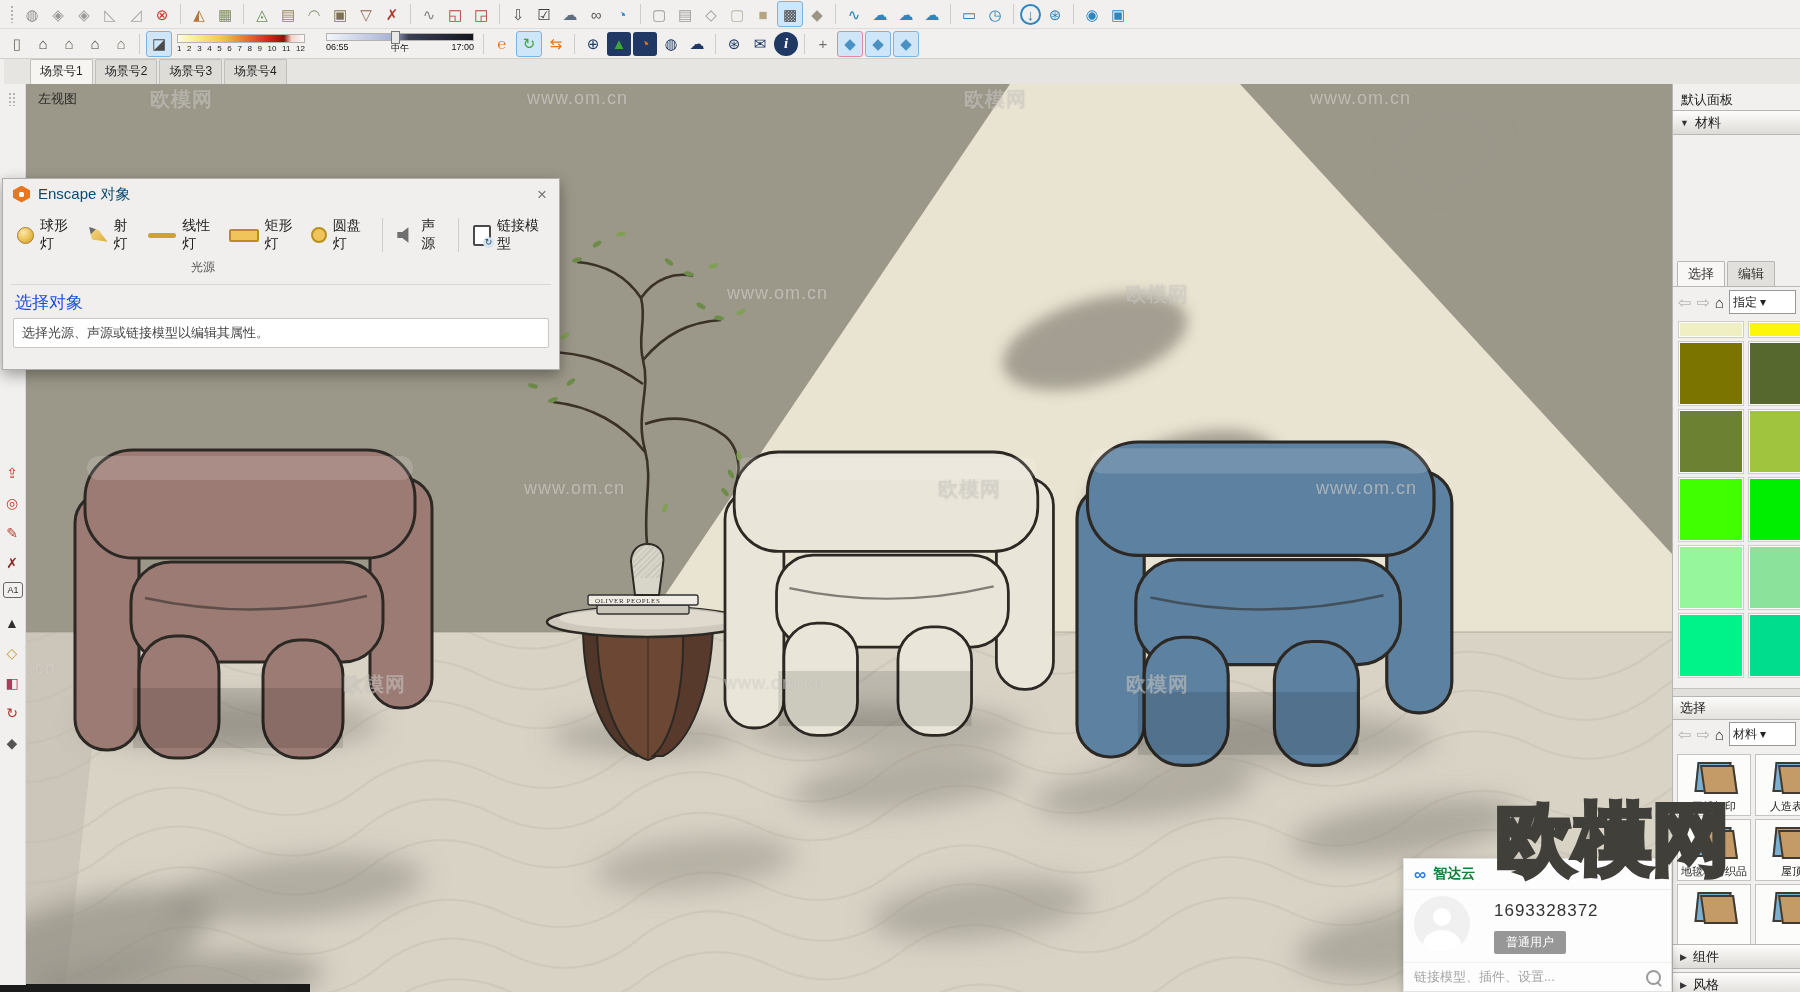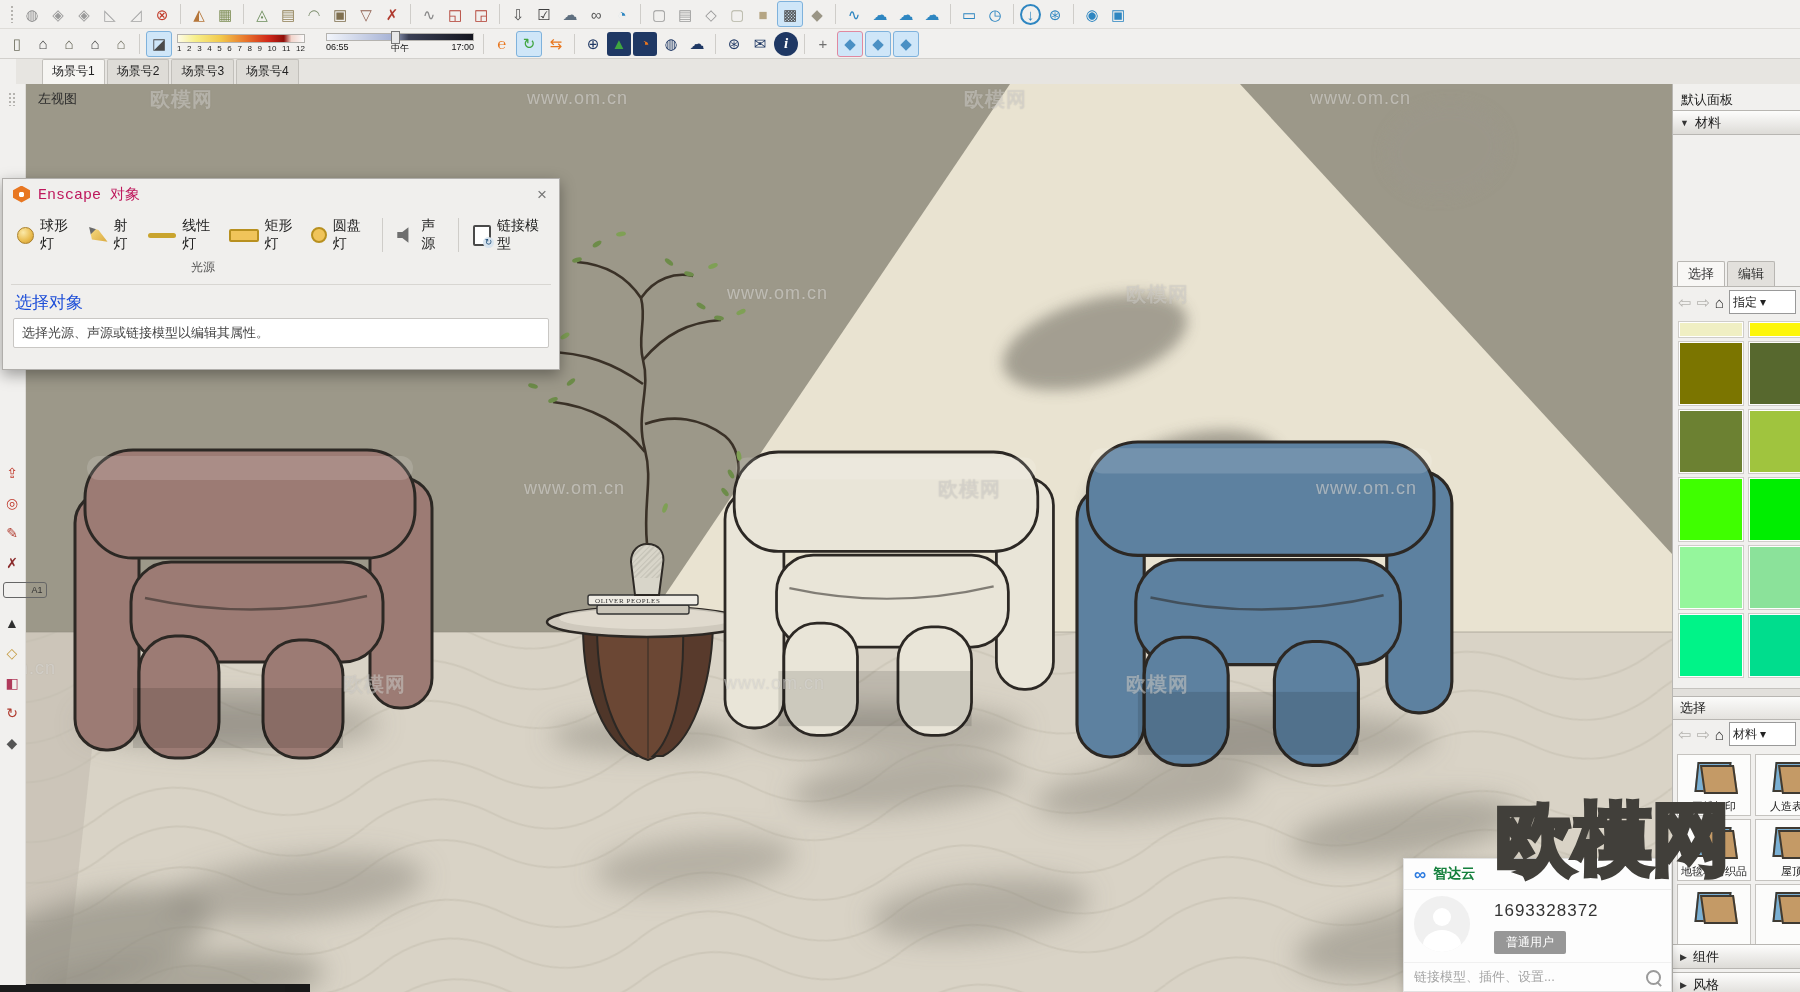--- a/index.html
+++ b/index.html
@@ -24,21 +24,21 @@
   .months{width:128px;}
   .mbar{height:7px;border:1px solid #b5b3af;
         background:linear-gradient(90deg,#fdfbe8,#f7ef8a 14%,#f2c94c 34%,#e8742c 54%,#d0281a 72%,#8f0f0a 84%,#f2d5cc 90%,#fafafa);}
   .mnums{display:flex;justify-content:space-between;font-size:8px;color:#222;margin-top:1px;}
   .timewrap{width:148px;margin-left:15px;}
   .ttrack{position:relative;height:6px;border:1px solid #b5b3af;
           background:linear-gradient(90deg,#f2f5fb,#a8b4d6 44%,#3a3f55 56%,#14161f);}
   .thandle{position:absolute;left:44%;top:-3px;width:7px;height:11px;background:#e8e8e8;border:1px solid #777;}
   .tlabels{display:flex;justify-content:space-between;font-size:9px;color:#111;margin-top:1px;}
   
-  #tabbar{position:absolute;top:59px;left:16px;right:0;height:25px;background:#e7e5e1;
+  #tabbar{position:absolute;top:59px;left:4px;right:0;height:25px;background:#e7e5e1;
           border-bottom:1px solid #c9c7c3;display:flex;align-items:flex-end;padding-left:26px;}
   .tab{font-size:12px;color:#222;background:#dedcd7;border:1px solid #c2c0bb;border-bottom:none;
        padding:3px 9px 4px;margin-right:2px;border-radius:2px 2px 0 0;}
   .tab.active{background:#f6f5f2;}
   
   #viewport{position:absolute;left:25px;top:84px;width:1602px;height:908px;background:#9c9889;}
   #viewlabel{position:absolute;left:38px;top:90px;font-size:13px;color:#2d2d2d;z-index:20;}
   .wm{position:absolute;z-index:15;color:rgba(255,255,255,0.42);font-size:18px;letter-spacing:1px;
       text-shadow:0 0 1px rgba(120,116,106,0.4);white-space:nowrap;pointer-events:none;}
   .wm.cnword{font-size:20px;font-weight:bold;color:rgba(255,255,255,0.34);}
@@ -50,21 +50,21 @@
   #lstrip{position:absolute;left:0;top:84px;width:25px;bottom:0;background:#f1f0ee;border-right:1px solid #dedcd8;z-index:30;}
   #lstrip .grip{position:absolute;left:8px;top:8px;width:8px;height:14px;
         background-image:radial-gradient(#b5b3af 1px,transparent 1.1px);background-size:4px 4px;}
   .licon{position:absolute;left:1px;width:22px;height:22px;display:flex;align-items:center;justify-content:center;
          font-size:14px;border-radius:3px;}
   .licon.box{font-size:9px;border:1px solid #666;color:#333;width:18px;height:14px;left:3px;}
   
   #dialog{position:absolute;left:2px;top:178px;width:556px;height:190px;background:#f0efed;
           border:1px solid #b0aeab;box-shadow:0 5px 14px rgba(0,0,0,0.35);z-index:50;}
   #dlg-title{height:30px;display:flex;align-items:center;padding:0 10px;gap:8px;}
-  #dlg-title .txt{font-size:15px;color:#be185d;font-family:Liberation Mono, monospace;}
+  #dlg-title .txt{font-size:15px;color:#0c4a6e;}
   #dlg-close{position:absolute;right:12px;top:6px;font-size:17px;color:#777;cursor:default;}
   .enlogo{width:17px;height:17px;flex:0 0 auto;
           background:radial-gradient(circle at 50% 50%,#fff 0 23%,#e87722 24%);
           clip-path:polygon(50% 0,100% 28%,100% 72%,50% 100%,0 72%,0 28%);}
   #dlg-toolbar{display:flex;align-items:center;padding:4px 8px 0;height:44px;}
   .dbtn{display:flex;align-items:center;gap:6px;padding:4px 6px;font-size:14px;color:#222;border-radius:3px;}
   .dsep{width:1px;height:34px;background:#cfcdc9;margin:0 8px;}
   .dicon{display:inline-block;flex:0 0 auto;}
   .ic-bulb{width:15px;height:15px;border-radius:50%;background:radial-gradient(circle at 35% 30%,#fbe9a8,#e9bb4d 60%,#c9952e);border:1px solid #a97f2a;}
   .ic-spot{width:20px;height:16px;background:linear-gradient(135deg,#6a6a6a 0 26%,#f0cf72 30%,#d9a83c);
@@ -415,21 +415,21 @@
 <div id="darkstrip"></div>
 
 <div id="lstrip">
     <span class="grip"></span>
     <span class="licon" style="top: 118px; color: rgb(138, 138, 138);">▦</span>
     <span class="licon" style="top: 150px; color: rgb(224, 138, 154);">▰</span>
     <span class="licon" style="top: 378px; color: rgb(192, 57, 43);">⇪</span>
     <span class="licon" style="top: 408px; color: rgb(192, 57, 43);">◎</span>
     <span class="licon" style="top: 438px; color: rgb(176, 58, 46);">✎</span>
     <span class="licon" style="top: 468px; color: rgb(138, 42, 42);">✗</span>
-    <span class="licon box" style="top: 498px; color: rgb(51, 51, 51); padding-left: 24px;">A1</span>
+    <span class="licon box" style="top: 498px; color: rgb(51, 51, 51);">A1</span>
     <span class="licon" style="top: 528px; color: rgb(47, 47, 47);">▲</span>
     <span class="licon" style="top: 558px; color: rgb(196, 154, 63);">◇</span>
     <span class="licon" style="top: 588px; color: rgb(176, 58, 91);">◧</span>
     <span class="licon" style="top: 618px; color: rgb(176, 58, 46);">↻</span>
     <span class="licon" style="top: 648px; color: rgb(85, 85, 85);">◆</span>
   </div>
 
 <div id="dialog">
   <div id="dlg-title">
     <span class="enlogo"></span>

